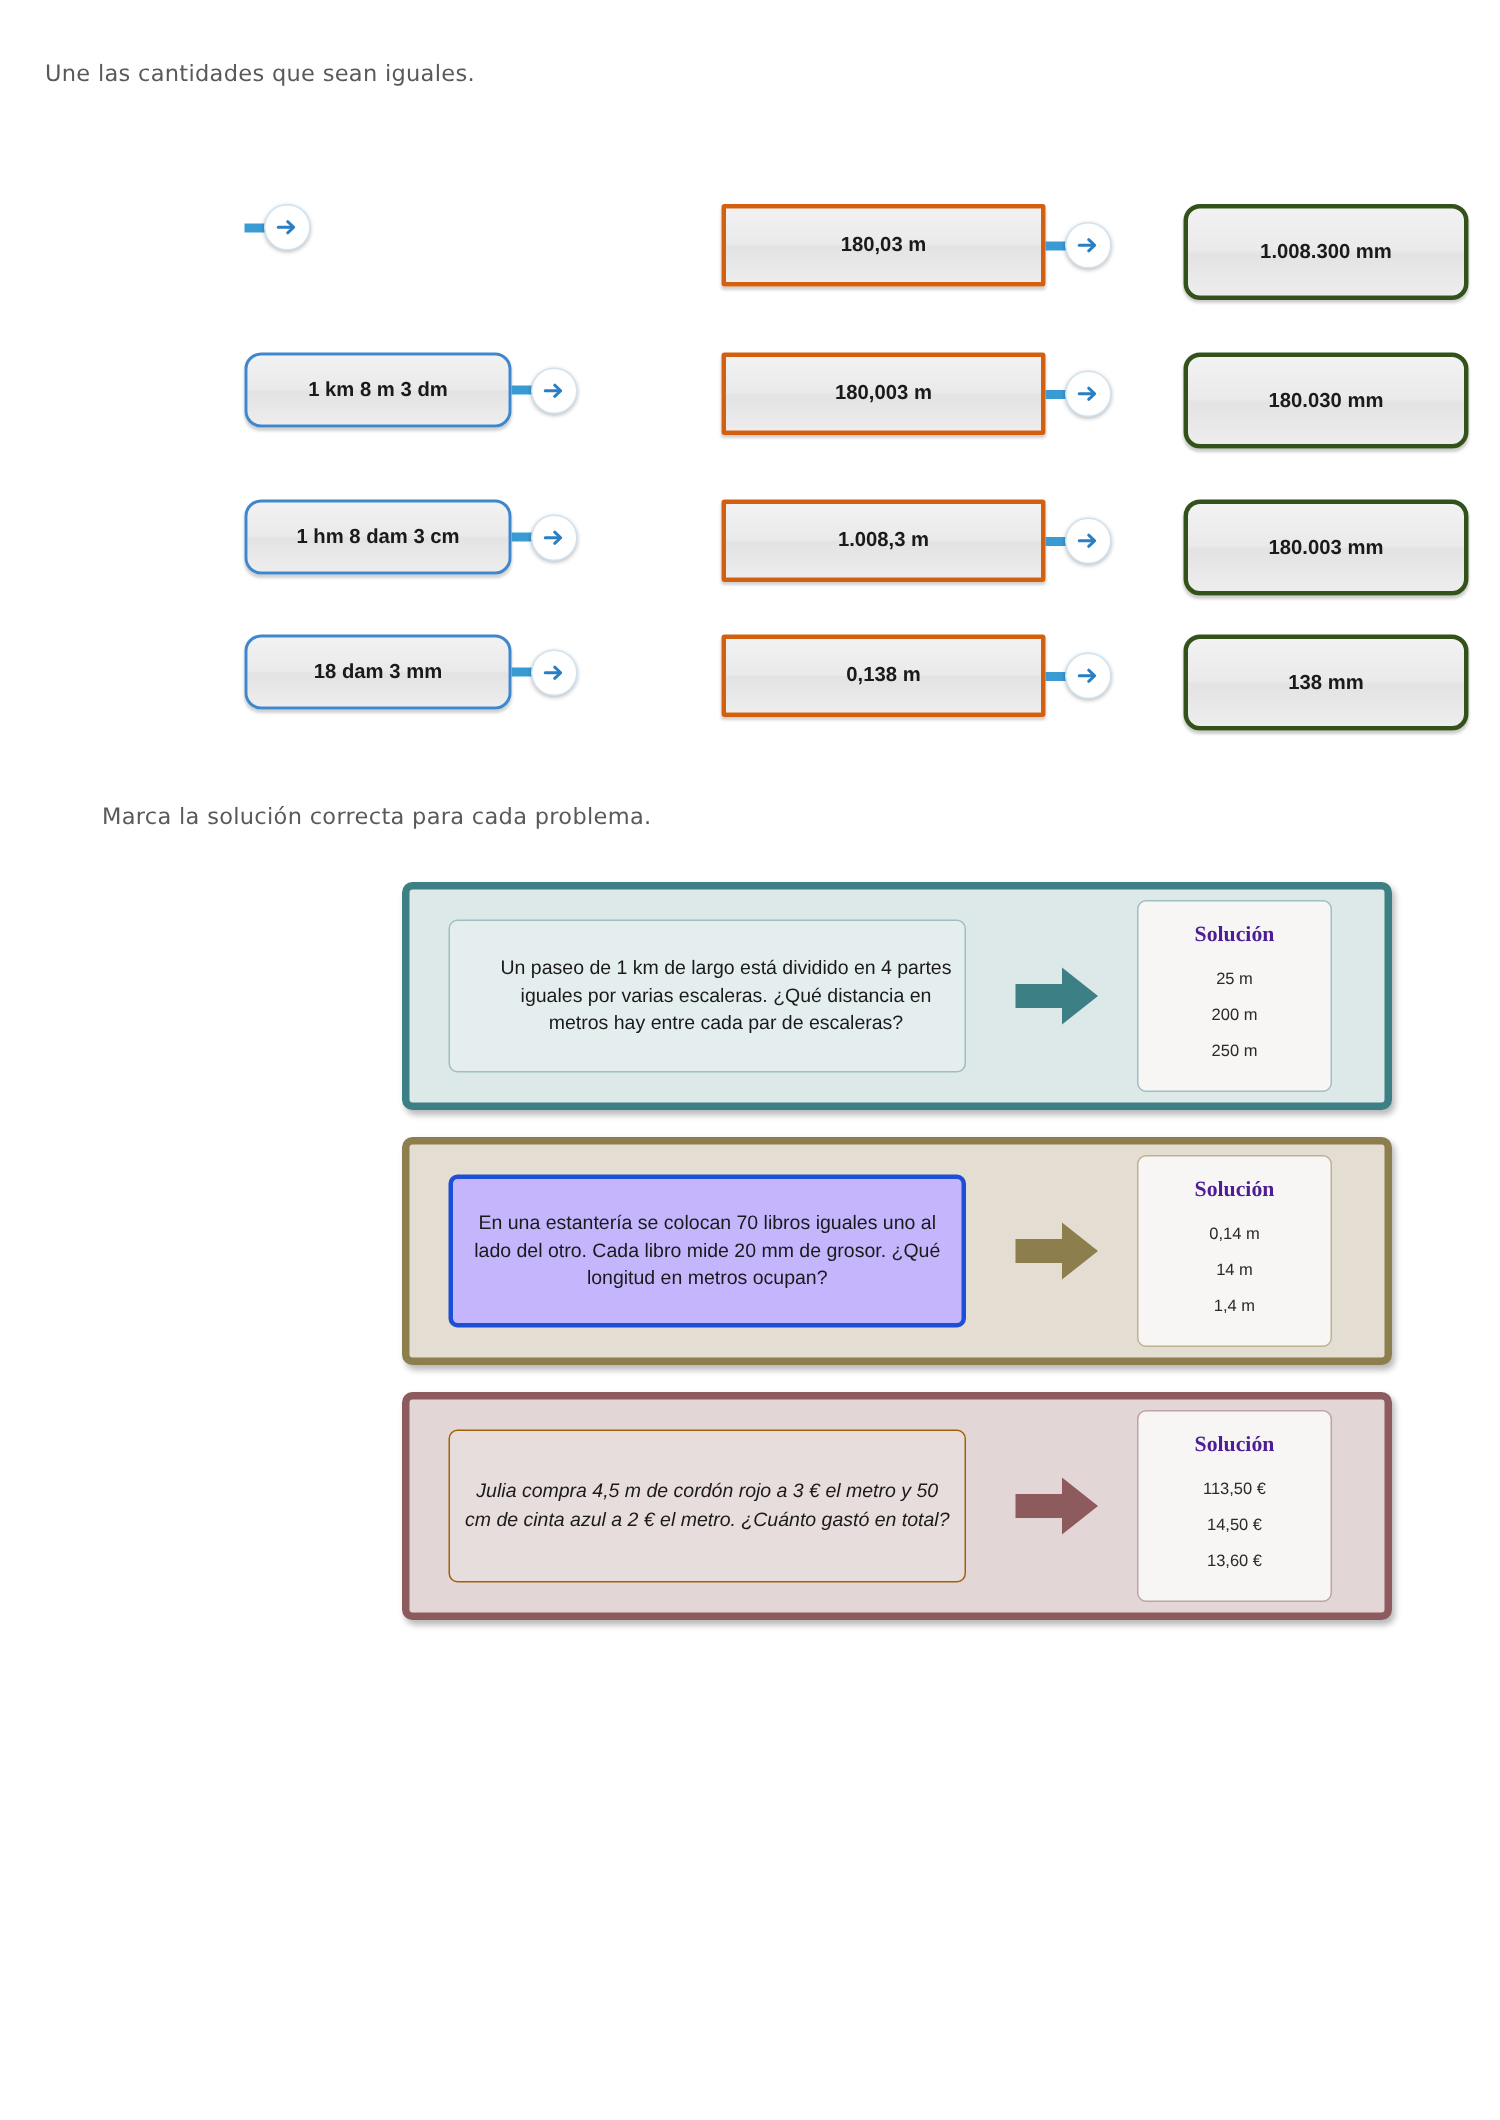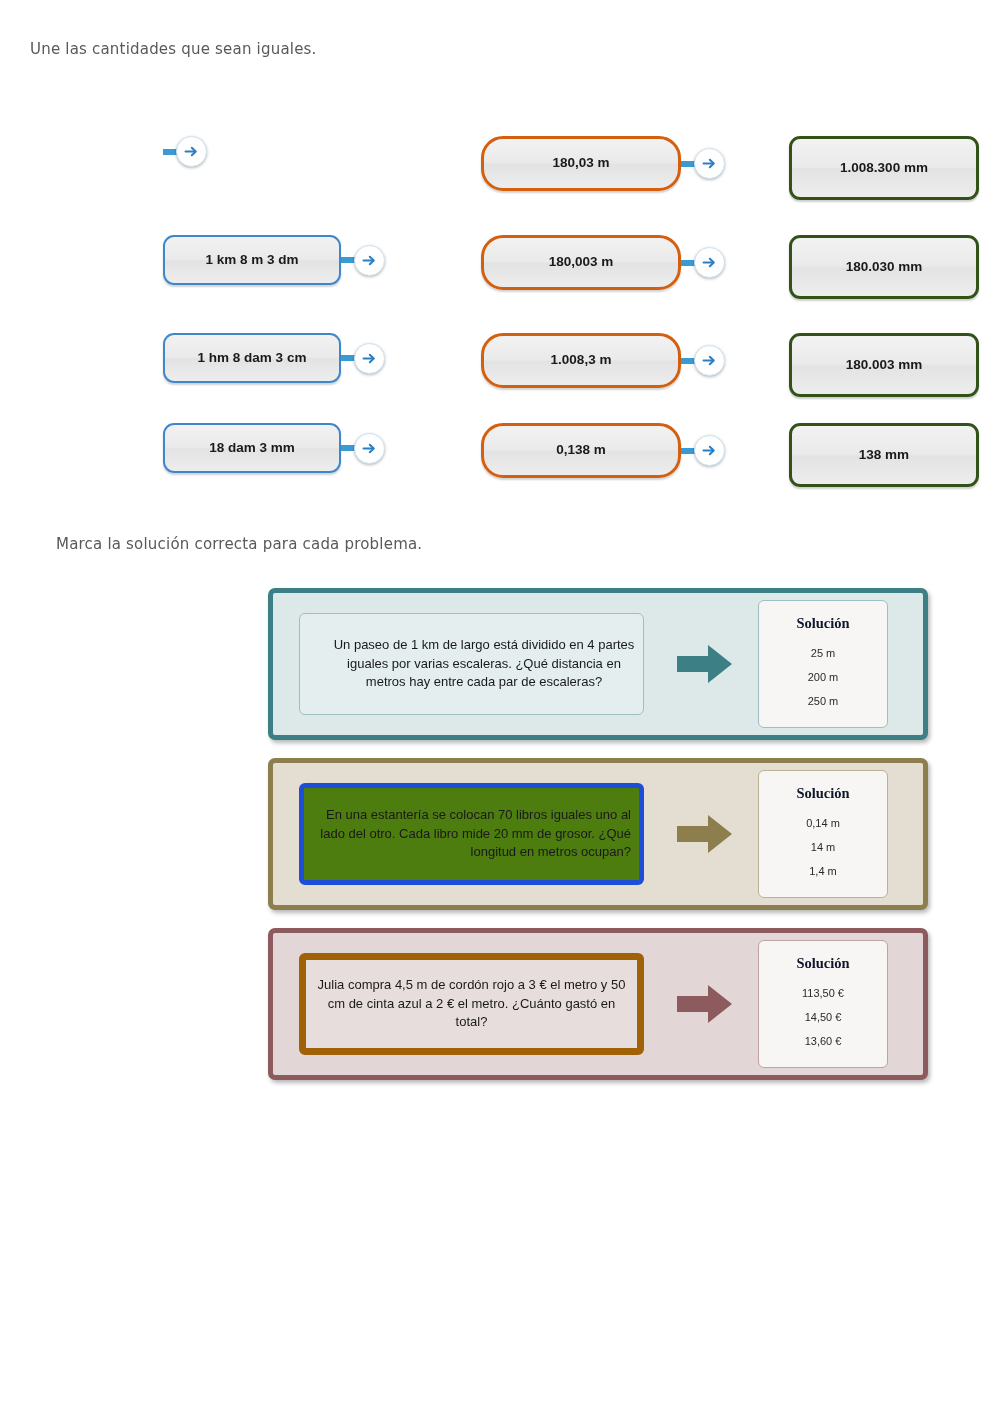--- a/index.html
+++ b/index.html
@@ -18,21 +18,21 @@
   
   .instruction {
     position: absolute;
     color: #59595b;
     font-size: 15px;
     font-family: "DejaVu Sans", sans-serif;
     letter-spacing: 0.2px;
     white-space: nowrap;
   }
   #instr-1 { left: 30px;  top: 40px; }
-  #instr-2 { left: 56px;  top: 535px; }
+  #instr-2 { left: 68px;  top: 535px; }
 
   
   #match-section {
     position: absolute;
     left: 0; top: 128px;
     width: 1000px;
     height: 370px;
   }
   .match-row {
     position: absolute;
@@ -67,23 +67,23 @@
     text-align: center;
     line-height: 1.2;
   }
   .chip.blue {
     width: 178px; height: 50px;
     border: 2px solid #3f87cd;
     border-radius: 11px;
     box-shadow: 0 2px 2px rgba(0,0,0,0.18);
   }
   .chip.orange {
-    width: 200px; height: 55px;
+    width: 216px; height: 55px;
     border: 3px solid #d4600f;
-    border-radius: 22px;
+    border-radius: 2px;
     box-shadow: 0 2px 2px rgba(0,0,0,0.18);
   }
   .chip.green {
     width: 190px; height: 64px;
     border: 3px solid #33521a;
     border-radius: 11px;
     box-shadow: 0 2px 2px rgba(0,0,0,0.2);
   }
 
   
@@ -142,22 +142,22 @@
     align-items: center;
     justify-content: center;
     padding: 4px 8px;
     font-size: 13px;
     color: #1a1a1a;
     line-height: 1.45;
     text-align: center;
     font-family: "Liberation Sans", sans-serif;
   }
   .p-teal  .problem-text { border: 1px solid #9fbec1; background: #e4eeef; padding-left: 33px; }
-  .p-olive .problem-text { border: 5px solid #1d4ed8; background: #4d7c0f; text-align: right; }
-  .p-mauve .problem-text { border: 7px solid #a16207; background: #e8dddd; }
+  .p-olive .problem-text { border: 3px solid #1d4ed8; background: #c4b5fd; }
+  .p-mauve .problem-text { border: 1px solid #a16207; background: #e8dddd; font-style: italic; }
 
   .big-arrow {
     margin-left: 30px;
     width: 62px;
     flex: none;
     display: flex;
     align-items: center;
     justify-content: center;
   }
   .big-arrow svg { display: block; }
@@ -175,21 +175,21 @@
     justify-content: center;
     padding: 4px 0;
   }
   .p-teal  .solution-box { border: 1px solid #9fbec1; }
   .p-olive .solution-box { border: 1px solid #bcb293; }
   .p-mauve .solution-box { border: 1px solid #bda3a4; }
 
   .solution-title {
     font-size: 14.5px;
     font-weight: bold;
-    color: #0f172a;
+    color: #4c1d95;
     margin-bottom: 9px;
     font-family: "Liberation Serif", serif;
   }
   .solution-option {
     font-size: 11px;
     color: #2a2a2a;
     margin: 6px 0;
     font-family: "Liberation Sans", sans-serif;
     text-align: right;
   }

